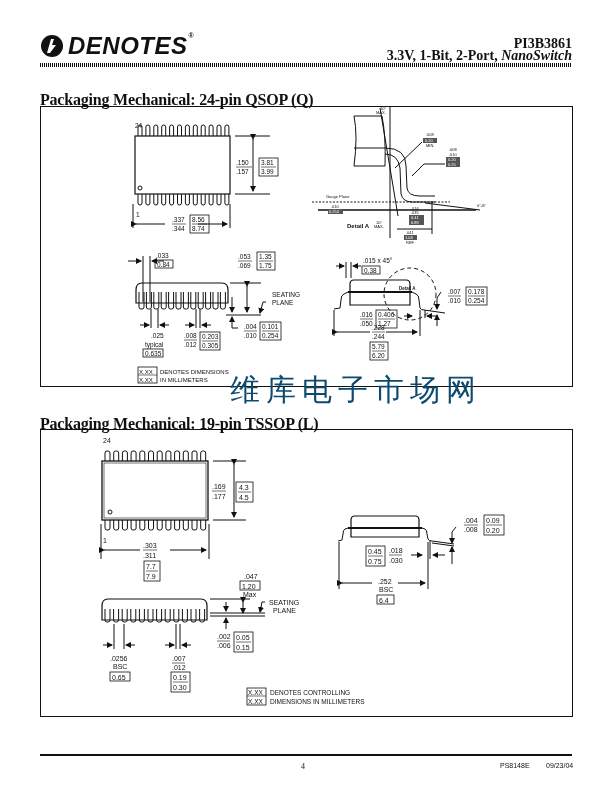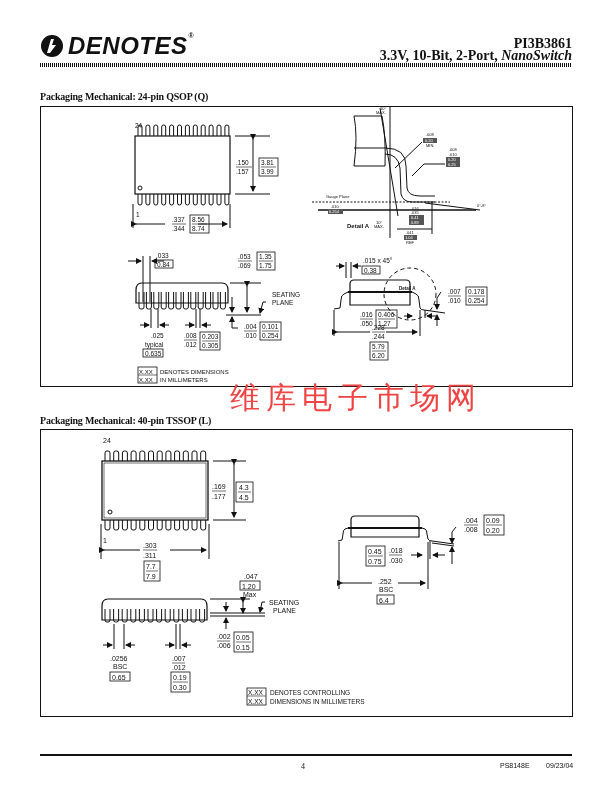--- a/index.html
+++ b/index.html
@@ -4,40 +4,40 @@
 <style>
   html,body{margin:0;padding:0;background:#fff;}
   body{width:612px;height:792px;position:relative;overflow:hidden;font-family:"Liberation Sans",sans-serif;color:#111;}
   .abs{position:absolute;}
   .logo{left:40px;top:33px;height:26px;display:flex;align-items:center;}
   .logo-text{font-family:"Liberation Sans",sans-serif;font-weight:bold;font-style:italic;font-size:24px;letter-spacing:0.5px;color:#111;margin-left:4px;}
   .reg{font-size:7px;vertical-align:top;font-style:normal;margin-left:1px;}
   .hdr-right{right:40px;top:38px;text-align:right;font-family:"Liberation Serif",serif;font-weight:bold;font-size:14px;line-height:12px;}
   .hdr-right i{font-style:italic;}
   .dotrule{left:40px;right:40px;top:63px;height:4px;background:repeating-linear-gradient(90deg,#111 0 1px,#fff 1px 2px);}
-  .section-title{font-family:"Liberation Serif",serif;font-weight:bold;font-size:10px;letter-spacing:-0.2px;}
+  .section-title{font-family:"Liberation Serif",serif;font-weight:bold;font-size:16px;letter-spacing:-0.2px;}
   .frame{border:1px solid #111;}
   svg text{font-family:"Liberation Sans",sans-serif;}
-  .watermark{left:230px;top:378px;font-family:Liberation Serif, serif;font-size:30px;color:#ef4444;letter-spacing:6px;}
+  .watermark{left:230px;top:370px;font-family:Liberation Serif, serif;font-size:30px;color:#0c4a6e;letter-spacing:6px;}
   .foot-rule{left:40px;right:40px;top:754px;height:2px;background:#111;}
   .foot{font-size:7px;}
 </style>
 </head>
 <body>
 
 <div class="abs logo">
   <svg width="24" height="24" viewBox="0 0 24 24">
     <circle cx="12" cy="12" r="11" fill="#111"></circle>
     <path d="M7 19 L11 5 L14 5 L12 11 L16 11 L10 19 Z" fill="#fff"></path>
   </svg>
   <span class="logo-text"><span>DENOTES</span><span class="reg">®</span></span>
 </div>
 <div class="abs hdr-right">
   <div>PI3B3861</div>
-  <div><span>3.3V, 10-Bit, 2-Port, </span><i>NanoSwitch</i></div>
+  <div><span>3.3V, 1-Bit, 2-Port, </span><i>NanoSwitch</i></div>
 </div>
 <div class="abs dotrule"></div>
 
 <div class="abs section-title" style="left:40px;top:91px;">Packaging Mechanical: 24-pin QSOP (Q)</div>
 <div class="abs frame" style="left:40px;top:106px;width:531px;height:279px;"></div>
 
 <div class="abs watermark">维库电子市场网</div>
 
 <svg class="abs" style="left:40px;top:106px;" width="532" height="280" font-size="6.5">
   <defs>
@@ -274,21 +274,21 @@
   <g font-size="6" fill="#111">
     <rect x="98" y="261" width="19" height="16" fill="none" stroke="#111" stroke-width="0.8"></rect>
     <line x1="98" y1="269" x2="117" y2="269" stroke="#111" stroke-width="0.6"></line>
     <text x="99" y="268">X.XX</text>
     <text x="99" y="276">X.XX</text>
     <text x="120" y="268">DENOTES DIMENSIONS</text>
     <text x="120" y="276">IN MILLIMETERS</text>
   </g>
 </svg>
 
-<div class="abs section-title" style="left:40px;top:415px;">Packaging Mechanical: 40-pin TSSOP (L)</div>
+<div class="abs section-title" style="left:40px;top:415px;">Packaging Mechanical: 19-pin TSSOP (L)</div>
 <div class="abs frame" style="left:40px;top:429px;width:531px;height:286px;"></div>
 
 <svg class="abs" style="left:40px;top:429px;" width="532" height="290" font-size="7">
   <defs>
     <marker id="ar2" markerWidth="6" markerHeight="6" refX="5" refY="3" orient="auto">
         <path d="M0,0 L6,3 L0,6 Z" fill="#111"></path>
       </marker>
   </defs>
 
   <g stroke="#111" fill="none" stroke-width="1">

